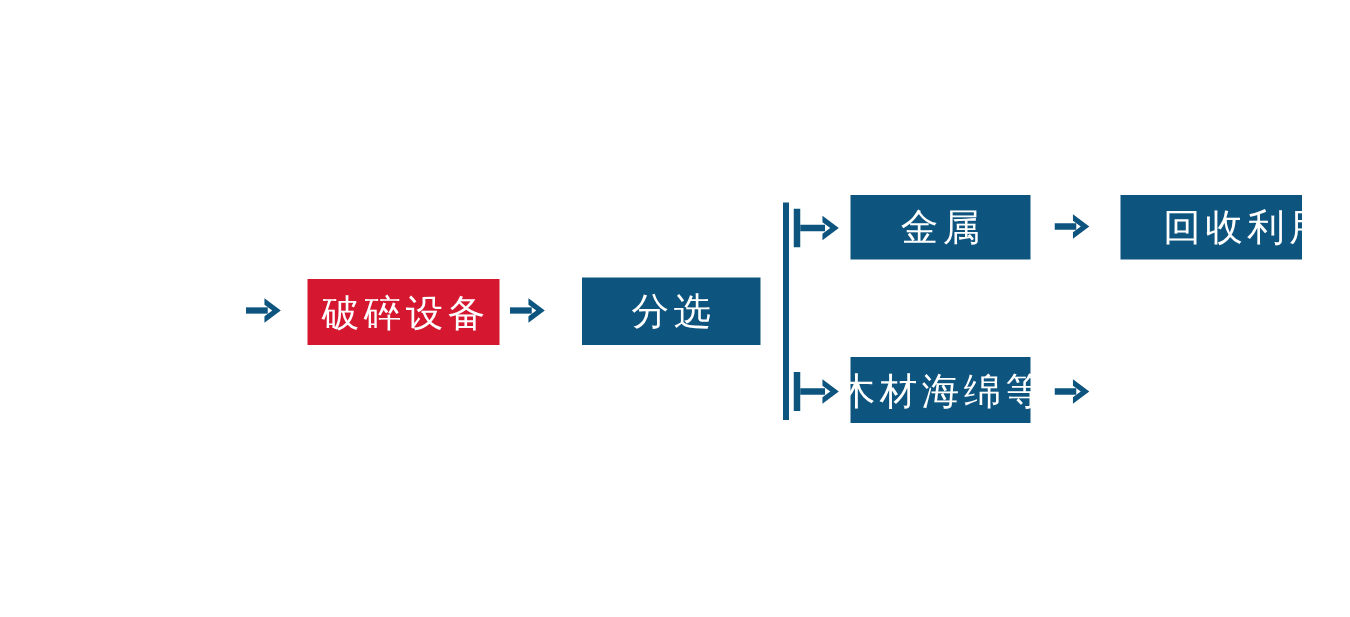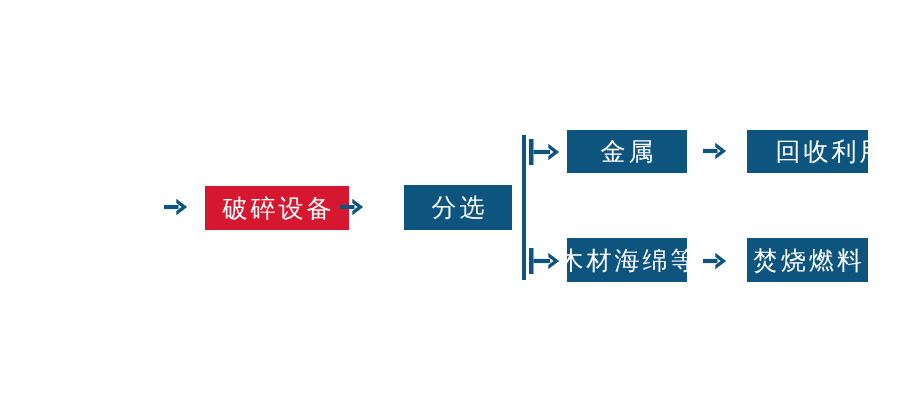--- a/index.html
+++ b/index.html
@@ -39,28 +39,28 @@
 <body>
 
 <div class="canvas">
 
 
   <svg class="arrow" style="left:164px;top:198px;" width="24" height="18" viewBox="0 0 24 18" aria-hidden="true">
     <path d="M0 6.9 H14.5 V11.1 H0 Z"></path>
     <path d="M12.3 0.8 L23.2 9 L12.3 17.2 V12.9 L17.5 9 L12.3 5.1 Z"></path>
   </svg>
 
-  <div class="node red" style="left:205px;top:186px;width:144px;height:44px;">破碎设备</div>
+  <div class="node red" style="left:205px;top:186px;width:128px;height:44px;">破碎设备</div>
 
   <svg class="arrow" style="left:340px;top:198px;" width="24" height="18" viewBox="0 0 24 18" aria-hidden="true">
     <path d="M0 6.9 H14.5 V11.1 H0 Z"></path>
     <path d="M12.3 0.8 L23.2 9 L12.3 17.2 V12.9 L17.5 9 L12.3 5.1 Z"></path>
   </svg>
 
-  <div class="node" style="left:404px;top:185px;width:108px;height:45px;">分选</div>
+  <div class="node" style="left:388px;top:185px;width:119px;height:45px;">分选</div>
 
   <div class="vline" style="left:522px;top:135px;width:4px;height:145px;"></div>
 
   <svg class="arrow" style="left:529px;top:139px;" width="31" height="26" viewBox="0 0 31 26" aria-hidden="true">
     <rect x="0" y="0" width="4.5" height="26"></rect>
     <path d="M4.5 10.9 H21 V15.1 H4.5 Z"></path>
     <path d="M19.3 4.8 L30.2 13 L19.3 21.2 V16.9 L24.5 13 L19.3 9.1 Z"></path>
   </svg>
 
   <svg class="arrow" style="left:529px;top:248px;" width="31" height="26" viewBox="0 0 31 26" aria-hidden="true">
@@ -78,15 +78,14 @@
 
   <div class="node" style="left:747px;top:130px;width:121px;height:43px;padding-left:45px;">回收利用</div>
 
   <div class="node" style="left:567px;top:238px;width:120px;height:44px;">木材海绵等</div>
 
   <svg class="arrow" style="left:703px;top:252px;" width="24" height="18" viewBox="0 0 24 18" aria-hidden="true">
     <path d="M0 6.9 H14.5 V11.1 H0 Z"></path>
     <path d="M12.3 0.8 L23.2 9 L12.3 17.2 V12.9 L17.5 9 L12.3 5.1 Z"></path>
   </svg>
 
-  <div class="node" style="left:747px;top:238px;width:121px;height:44px;">焚烧燃料</div>
 
 </div>
 
 </body></html>

